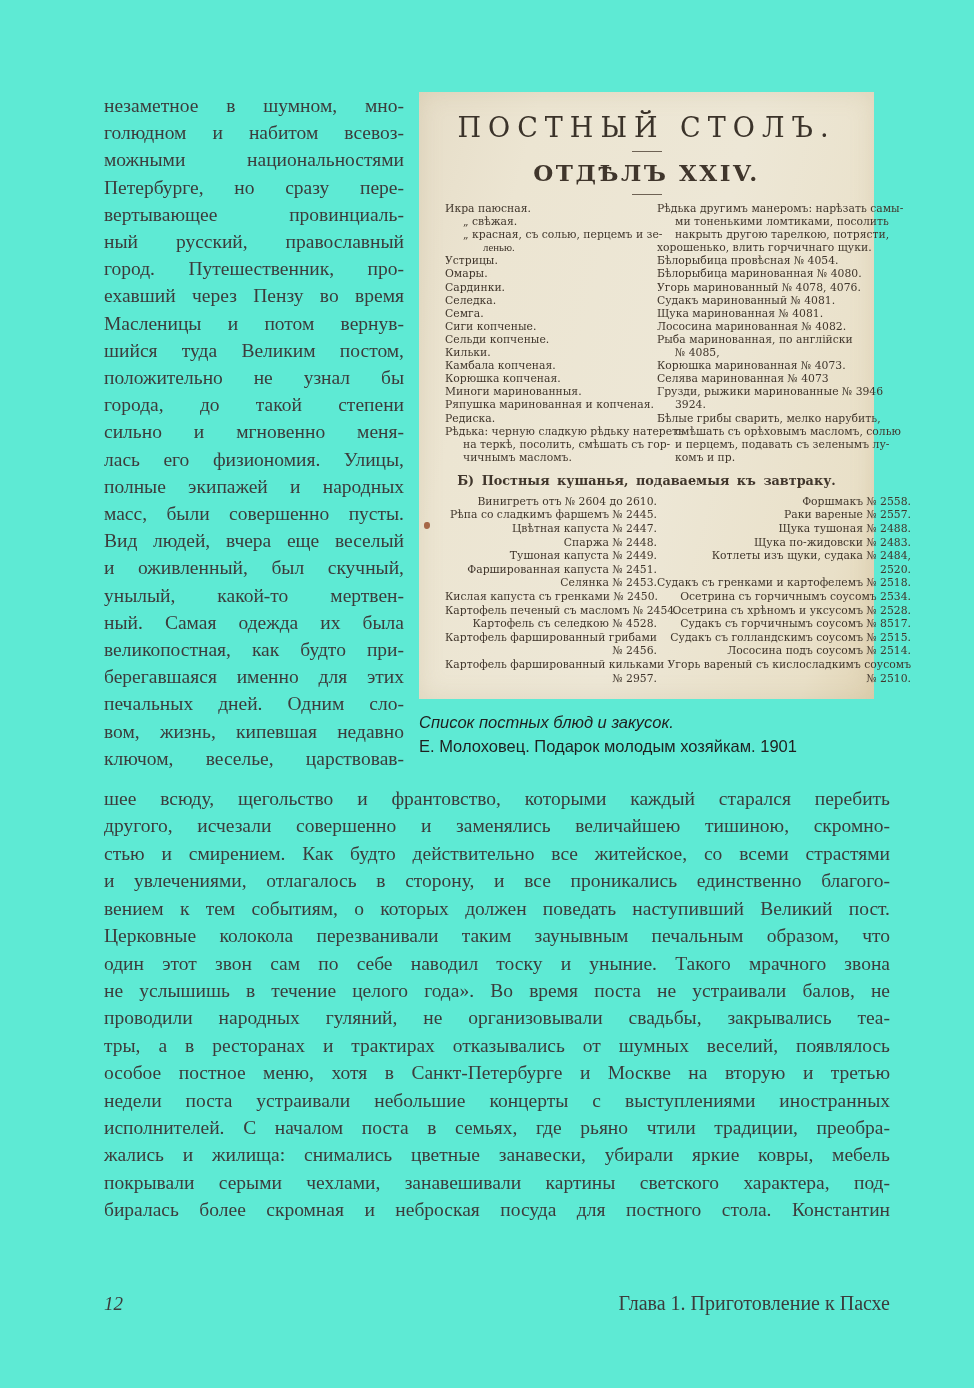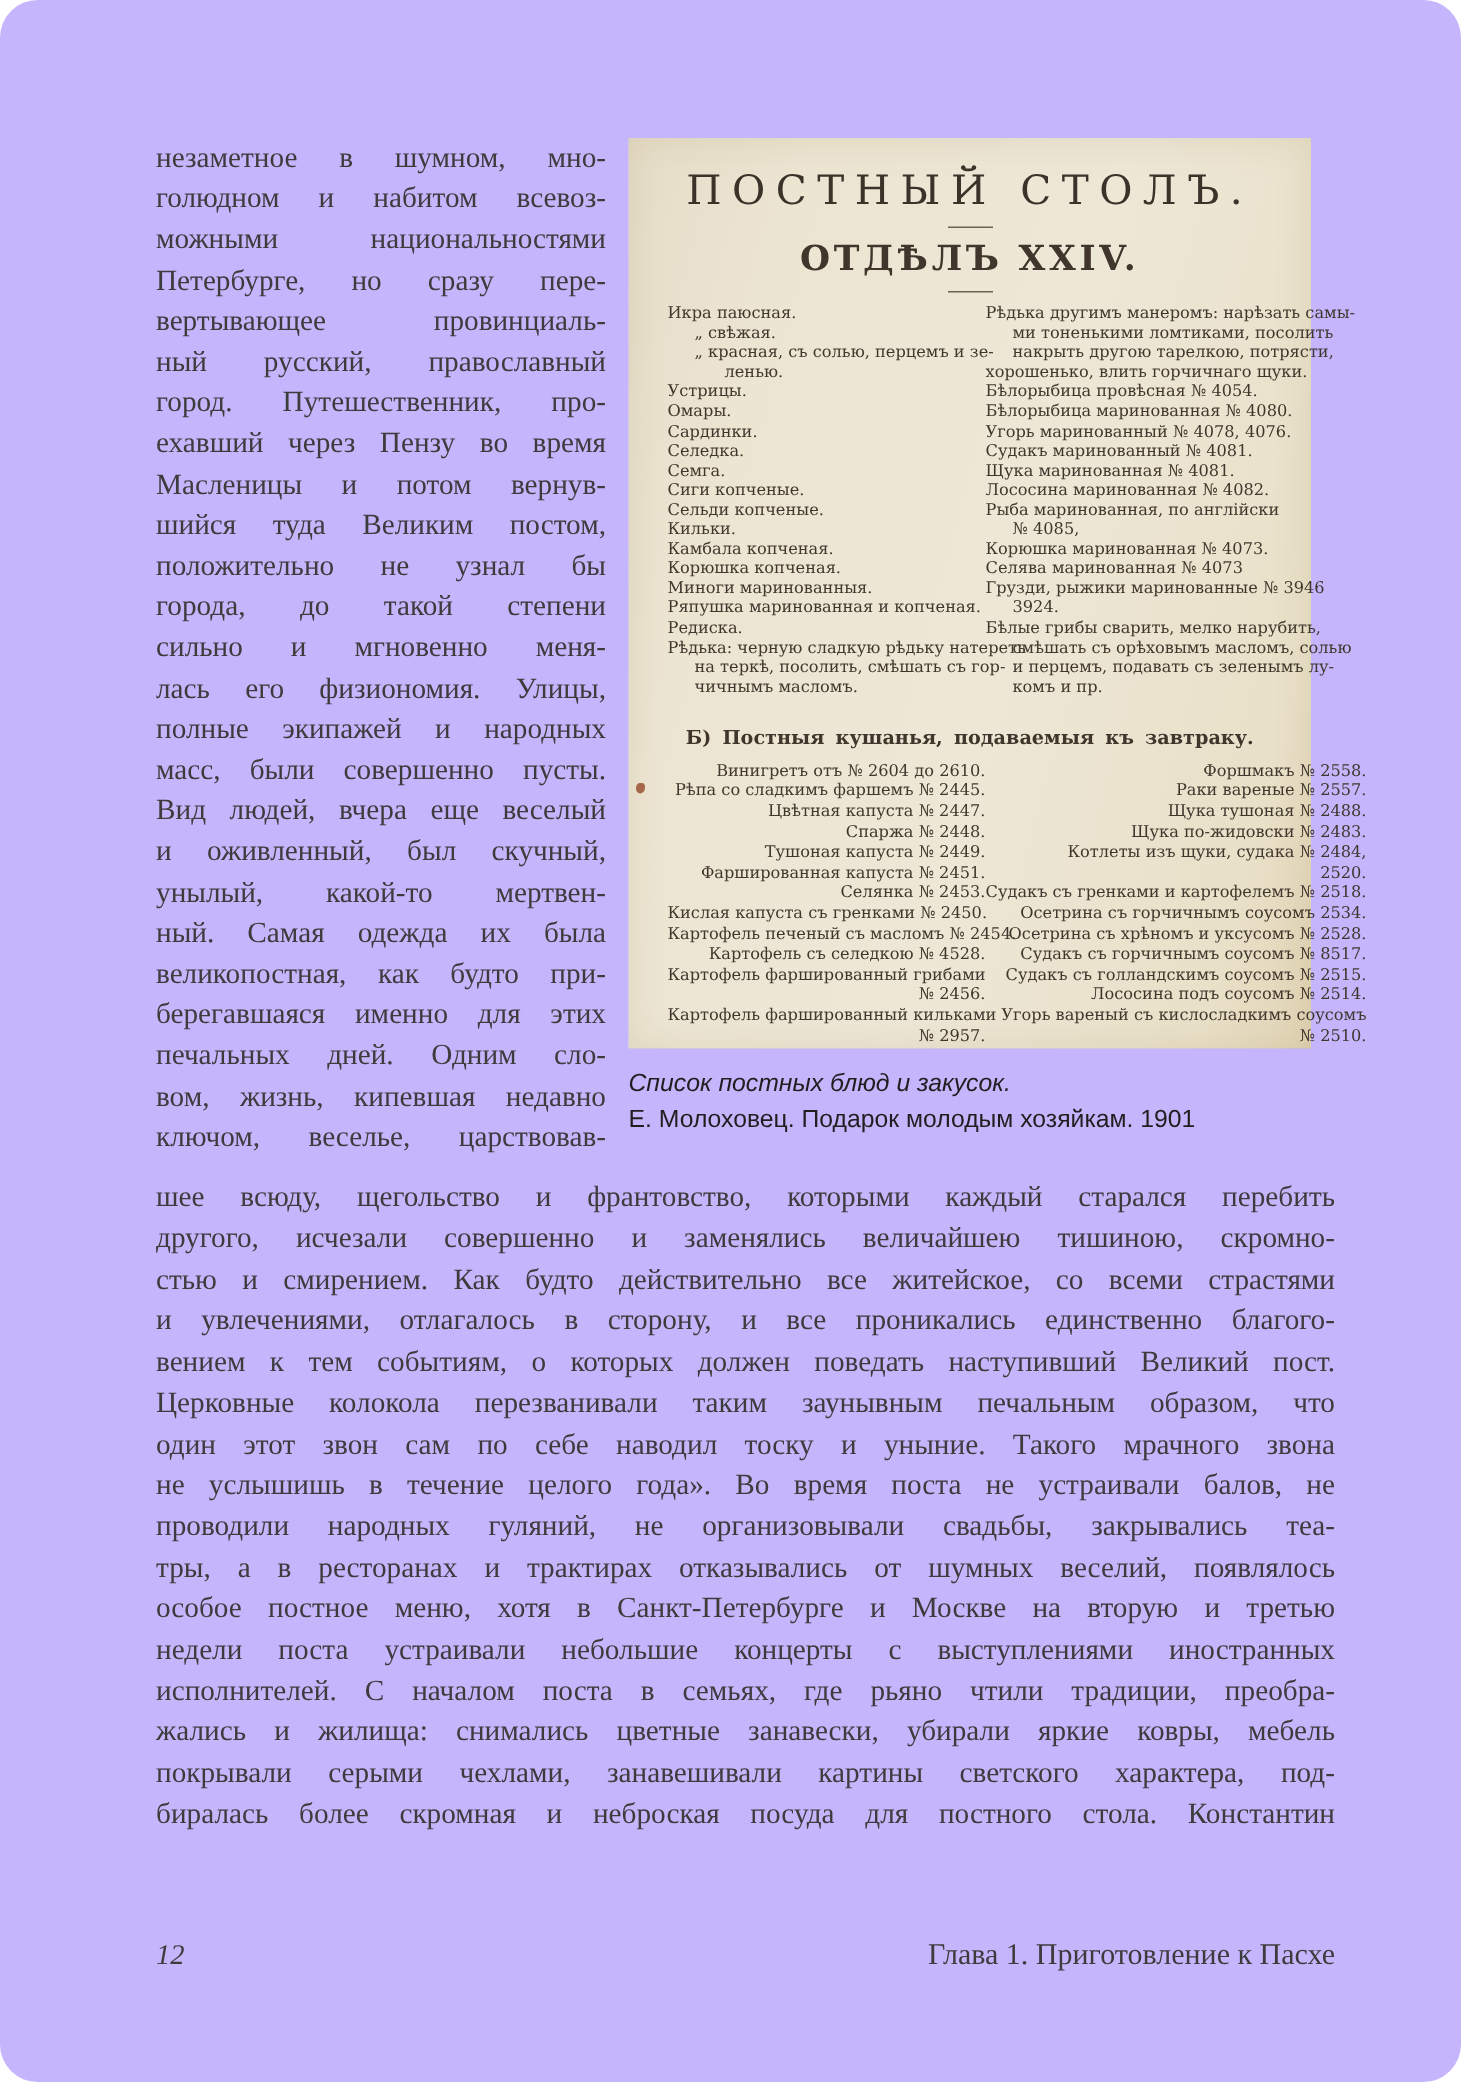--- a/index.html
+++ b/index.html
@@ -1,40 +1,40 @@
 <!DOCTYPE html>
 <html lang="ru"><head>
 <meta charset="utf-8">
 <style>
   html,body{margin:0;padding:0;background:#ffffff;}
-  .page{position:relative;width:974px;height:1388px;background:#c4b5fd;overflow:hidden;
-        font-family:"Liberation Serif",serif;color:#3c3c3c;border-radius:25px;}
+  .page{position:relative;width:974px;height:1388px;background:#5eead4;overflow:hidden;
+        font-family:"Liberation Serif",serif;color:#3c3c3c;}
   .content{position:absolute;left:104px;top:92px;width:786px;}
   .row1{display:flex;}
   .body-col{width:300px;margin-right:15px;font-size:19.5px;line-height:27.2px;}
   .jline{text-align:justify;text-align-last:justify;}
   .figure{width:455px;margin:0;padding:0;}
   .scan{position:relative;width:455px;height:607px;box-sizing:border-box;padding-top:19px;
         background:linear-gradient(105deg,#e6ddc8 0%,#ece5d2 20%,#ede7d6 55%,#e9e0c8 88%,#e1d4b5 100%);
         box-shadow:inset 0 0 25px rgba(160,140,90,0.18);
         font-family:"DejaVu Serif",serif;color:#40362c;}
   .scan-title{text-align:center;font-size:27px;letter-spacing:7px;line-height:33px;color:#3b332a;}
   .sdiv{width:30px;border-top:1.6px solid #6e6254;margin:7px auto 6px auto;height:0;}
   .scan-otdel{text-align:center;font-size:23px;font-weight:bold;letter-spacing:2.5px;line-height:29px;}
   .scan-ha{text-align:center;font-size:12.5px;font-weight:bold;word-spacing:5px;margin-top:5px;}
-  .scan-hb{text-align:center;font-size:12.8px;font-weight:bold;word-spacing:3px;margin-top:21px;}
+  .scan-hb{text-align:center;font-size:12.8px;font-weight:bold;word-spacing:3px;margin-top:9px;}
   .scols{display:flex;padding:0 10px 0 26px;margin-top:7px;}
   .scol{font-size:10.8px;}
   .scol-l{width:212px;}
   .scol-r{flex:1;}
   .sline{white-space:nowrap;}
   .scols-a .sline{line-height:13.1px;}
   .scols-b .sline{line-height:13.6px;text-align:right;}
   .ind1{padding-left:18px;}
-  .ind2{padding-left:38px;}
+  .ind2{padding-left:38px;font-family:Liberation Serif, serif;}
   .fleck{position:absolute;left:5px;top:430px;width:6px;height:7px;background:#9a5130;
          border-radius:50% 40% 60% 50%;opacity:.85;}
   figcaption{margin-top:11px;font-family:"Liberation Sans",sans-serif;font-size:16.5px;
              line-height:24px;color:#1f1f1f;}
   .cap1{font-style:italic;}
   .body-full{margin-top:13px;font-size:19.5px;line-height:27.4px;}
   .footer{position:absolute;left:104px;right:84px;top:1292px;display:flex;
           justify-content:space-between;align-items:baseline;color:#3c3c3c;}
   .pagenum{font-size:19px;font-style:italic;}
   .chapter{font-size:20px;}

